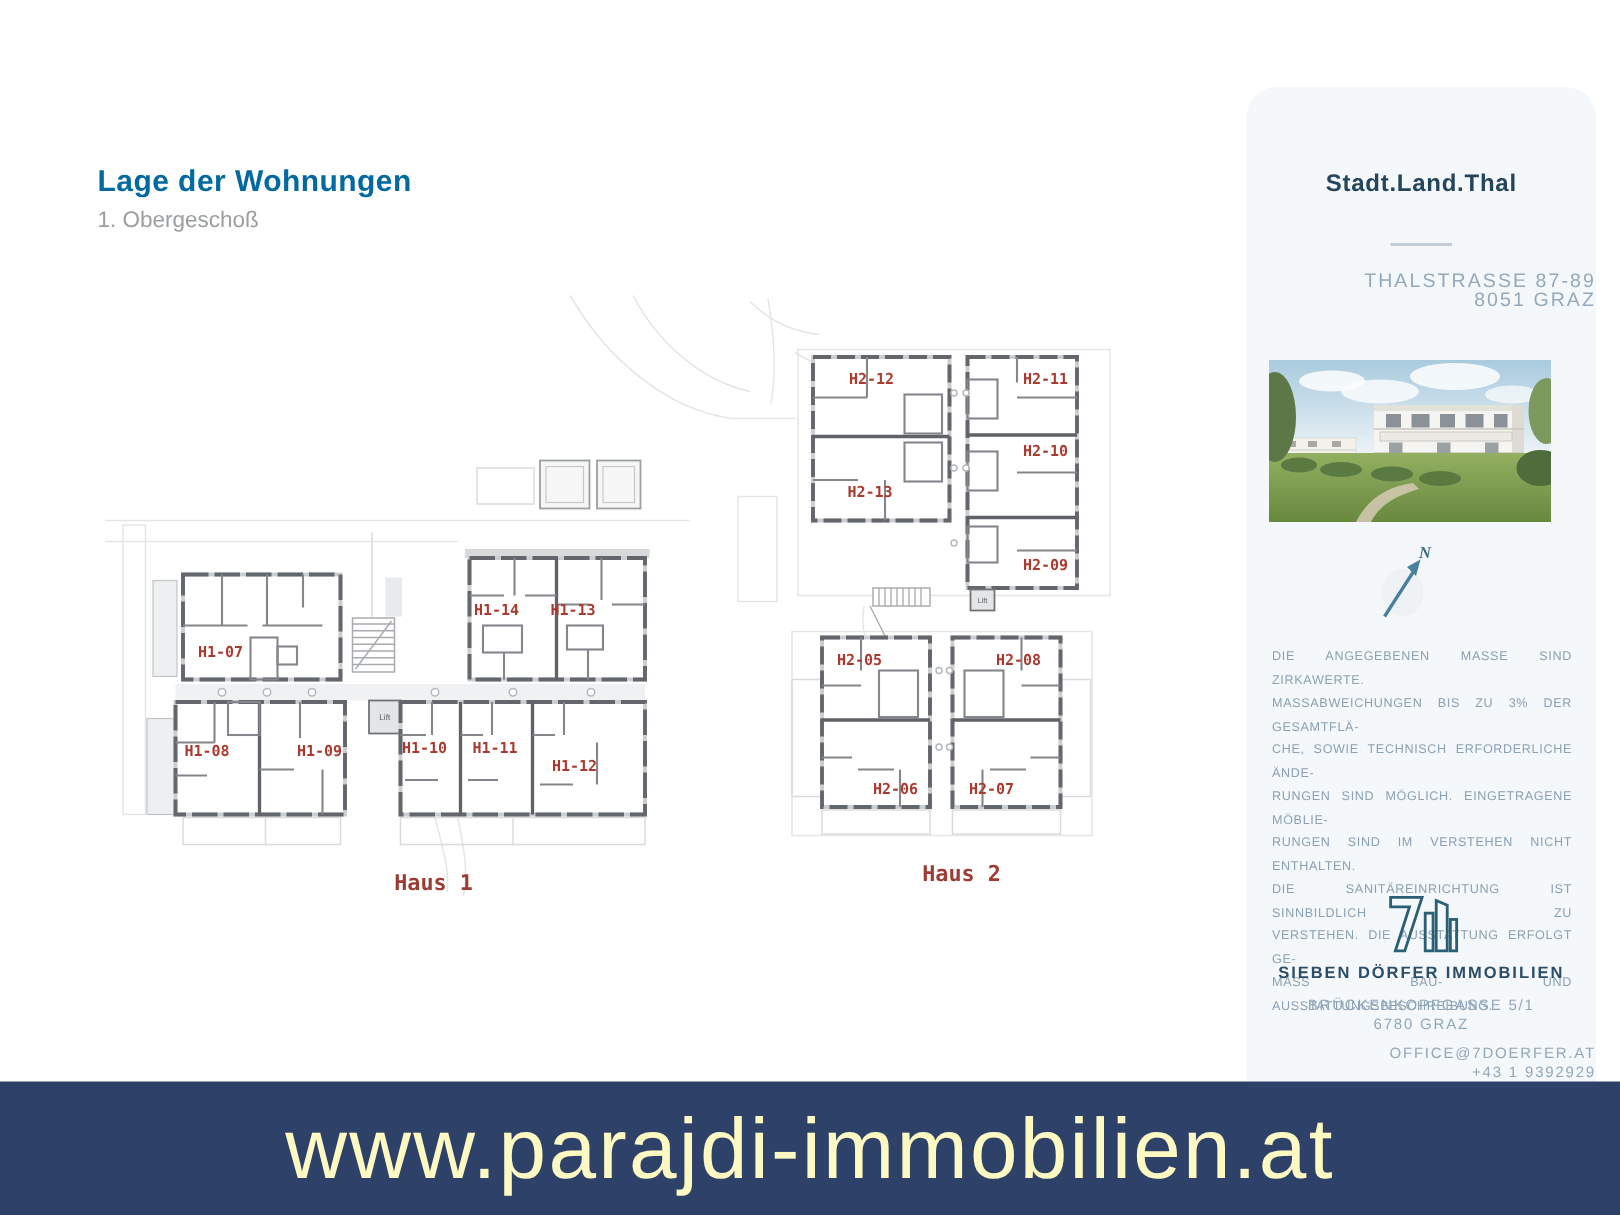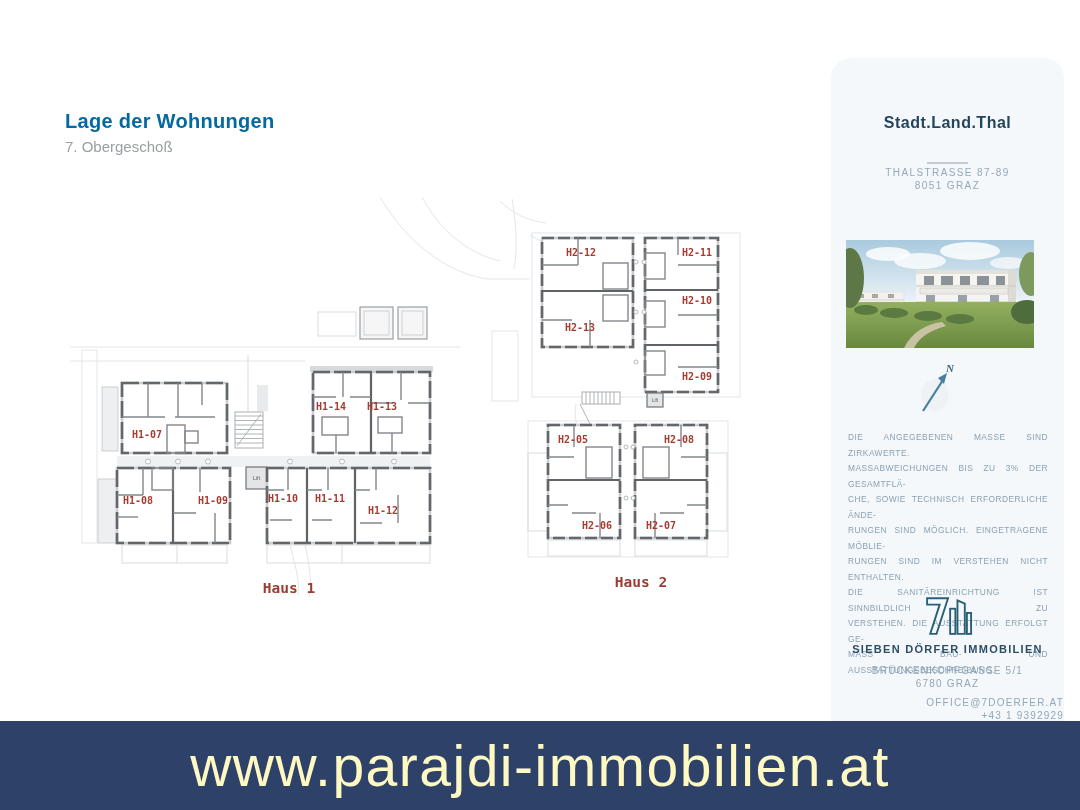--- a/index.html
+++ b/index.html
@@ -32,21 +32,21 @@
   .haus-label{font-family:"DejaVu Sans Mono",monospace;font-weight:bold;font-size:14.5px;
               fill:#9c3c33;text-anchor:middle;}
   .lift-label{font-family:"Liberation Sans",sans-serif;font-size:5.5px;fill:#5c5f62;
               text-anchor:middle;}
   
   .card{position:absolute;left:831px;top:58px;width:233px;height:663px;
         background:#f5f8fa;border-radius:20px 20px 0 0;}
   .sl-title{position:absolute;top:56px;width:100%;text-align:center;font-size:16px;
             font-weight:bold;color:#24455c;letter-spacing:.5px;}
   .sl-divider{position:absolute;top:104px;left:96px;width:41px;height:2px;background:#c3ccd4;}
-  .sl-addr{position:absolute;top:108px;width:100%;text-align:center;font-size:10px;
+  .sl-addr{position:absolute;top:122px;width:100%;text-align:right;font-size:13px;
            letter-spacing:1.4px;color:#93a9bc;line-height:13px;}
   .sl-photo{position:absolute;left:15px;top:182px;width:188px;height:108px;}
   .sl-compass{position:absolute;left:86px;top:303px;}
   .sl-disclaimer{position:absolute;left:17px;top:372px;width:200px;font-size:8.4px;
                  letter-spacing:.45px;color:#8ba1b5;line-height:15.5px;}
   .sl-disclaimer div{text-align:justify;text-align-last:justify;}
   .sl-logo{position:absolute;left:83px;top:534px;}
   .sl-company{position:absolute;top:585px;width:100%;text-align:center;font-size:11px;
               font-weight:bold;letter-spacing:1.3px;color:#2b4d68;}
   .sl-caddr{position:absolute;top:606px;width:100%;text-align:center;font-size:10px;
@@ -57,21 +57,21 @@
   .banner{position:absolute;left:0;top:721px;width:1080px;height:89px;background:#2e4269;
           display:flex;align-items:center;justify-content:center;z-index:5;}
   .banner-text{color:#fef9c3;font-size:57px;letter-spacing:1.5px;font-weight:normal;}
 </style>
 </head>
 <body>
 
 <div id="canvas">
 
   <div class="page-title">Lage der Wohnungen</div>
-  <div class="page-subtitle">7. Obergeschoß</div>
+  <div class="page-subtitle">1. Obergeschoß</div>
 
   <svg id="plan" width="710" height="430" viewBox="0 0 710 430">
 
     <g>
       <path class="site" d="M320,2 C345,45 385,78 428,84"></path>
       <path class="site" d="M362,2 C378,32 405,58 440,66"></path>
       <path class="site" d="M452,4 C456,28 458,52 454,74"></path>
       <path class="site" d="M470,40 C490,52 510,58 528,58"></path>
       <path class="site" d="M440,6 C452,18 468,26 486,28"></path>
       <rect class="site" x="432" y="136" width="26" height="70"></rect>

